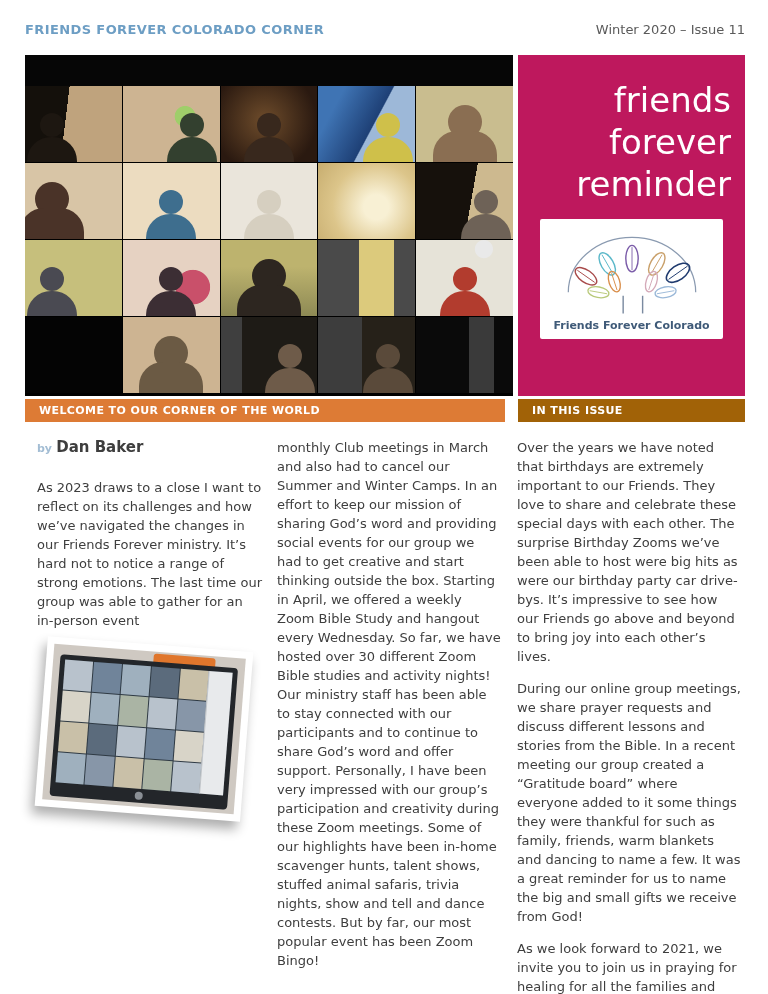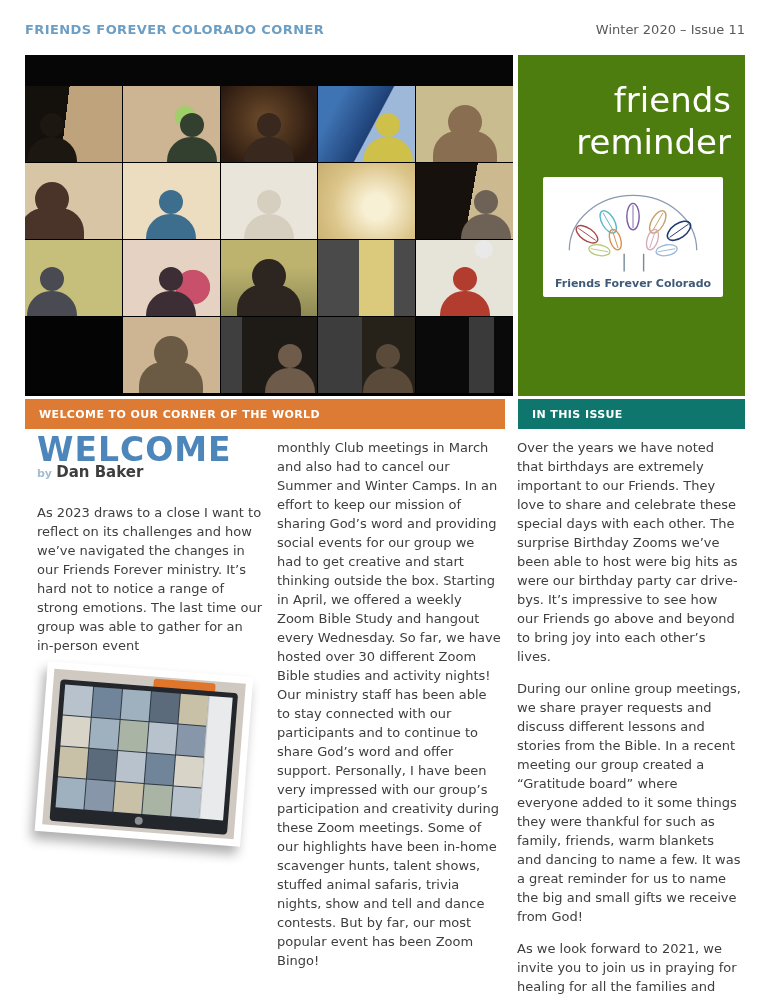--- a/index.html
+++ b/index.html
@@ -47,34 +47,34 @@
   .t13 { background:linear-gradient(#bdb36e 35%,#8e8a55); color:#2d2620; }
   .t14 { background:linear-gradient(90deg,#4a4a4a 42%,#dcca7c 42% 78%,#4a4a4a 78%); }
   .t15 { background:radial-gradient(circle at 70% 12%,#e9e9e9 0 9%,transparent 10%),#e6e3d8; color:#b23c2e; }
   .t16 { background:#040404; }
   .t17 { background:#cdb492; color:#6b5a44; }
   .t18 { background:linear-gradient(90deg,#3f3f3f 22%,#1e1b16 22%); color:#6e5b49; }
   .t19 { background:linear-gradient(90deg,#3d3d3d 45%,#262119 45%); color:#5a4a3a; }
   .t20 { background:linear-gradient(90deg,#0a0a0a 55%,#3a3a3a 55% 80%,#0a0a0a 80%); }
 
   
-  .masthead { width:227px; margin-left:5px; background:#4d7c0f; flex:none;
-    padding:24px 14px 10px 10px; display:flex; flex-direction:column;align-items:flex-end; }
+  .masthead { width:227px; margin-left:5px; background:#be185d; flex:none;
+    padding:24px 14px 10px 10px; display:flex; flex-direction:column; }
   .m-word { color:#fff; text-align:right; font-size:34px; line-height:42px; font-weight:400; }
   .m-word.small { font-size:27px; line-height:38px; }
   .logo-box { background:#fff; margin:14px 8px 0 12px; height:120px; border-radius:2px;
     display:flex; flex-direction:column; align-items:center; justify-content:flex-end; padding-bottom:7px; }
   .logo-caption { color:#3f5a78; font-size:11px; font-weight:bold; margin-top:2px; }
 
   
   .banner-row { position:absolute; top:399px; left:25px; width:720px; display:flex; }
   .banner { color:#fff; font-size:11px; font-weight:bold; letter-spacing:.4px;
-    height:30px; display:flex; align-items:center; padding:0 14px; }
+    height:23px; display:flex; align-items:center; padding:0 14px; }
   .banner.orange { width:480px; background:#dd7b35; flex:none; }
-  .banner.dark { width:227px; background:#0f766e; margin-left:13px; flex:none; }
+  .banner.dark { width:227px; background:#a16207; margin-left:13px; flex:none; }
 
   
   main { position:absolute; top:438px; left:37px; width:704px; display:flex; }
   .col { width:225px; flex:none; font-size:13px; line-height:19px; color:#3e3e3e; }
   .col + .col { margin-left:15px; }
   .col p { margin-bottom:13px; }
   h1 { color:#4d86ba; font-size:33px; font-weight:bold; letter-spacing:1px; margin:2px 0 4px; }
   .byline { margin-bottom:20px; }
   .byline .by { color:#a3bdd4; font-size:11px; font-weight:bold; }
   .byline .author { color:#3e3e3e; font-size:15px; font-weight:bold; }
@@ -163,20 +163,21 @@
           </div>
         <div class="tile t19">
             <span class="person pr"></span>
           </div>
         <div class="tile t20"></div>
       </div>
     </div>
 
     <aside class="masthead">
       <div class="m-word">friends</div>
+      <div class="m-word">forever</div>
       <div class="m-word">reminder</div>
       <div class="logo-box">
         <svg width="180" height="92" viewBox="0 0 180 104">
           <path d="M18,76 A72,62 0 0 1 162,76" fill="none" stroke="#8a9ab0" stroke-width="1.4"></path>
           <g transform="translate(90,38)">
               <ellipse rx="7" ry="15" fill="none" stroke="#7a5ba8" stroke-width="1.6"></ellipse>
               <line y1="-13" y2="13" stroke="#7a5ba8" stroke-width="1"></line>
             </g>
           <g transform="translate(62,44) rotate(-30)">
               <ellipse rx="7" ry="14" fill="none" stroke="#5bb8c9" stroke-width="1.6"></ellipse>
@@ -219,21 +220,20 @@
   </div>
 
   <div class="banner-row">
     <div class="banner orange">WELCOME TO OUR CORNER OF THE WORLD</div>
     <div class="banner dark">IN THIS ISSUE</div>
   </div>
 
   <main>
 
     <section class="col">
-      <h1>WELCOME</h1>
       <div class="byline">
         <span class="by">by</span>
         <span class="author">Dan Baker</span>
       </div>
       <p>As 2023 draws to a close I want to reflect on its challenges and how we’ve navigated the changes in our Friends Forever ministry. It’s hard not to notice a range of strong emotions. The last time our group was able to gather for an in-person event</p>
 
       <figure class="tilted">
         <div class="photo-inner">
           <div class="orange-blob"></div>
           <div class="laptop">

